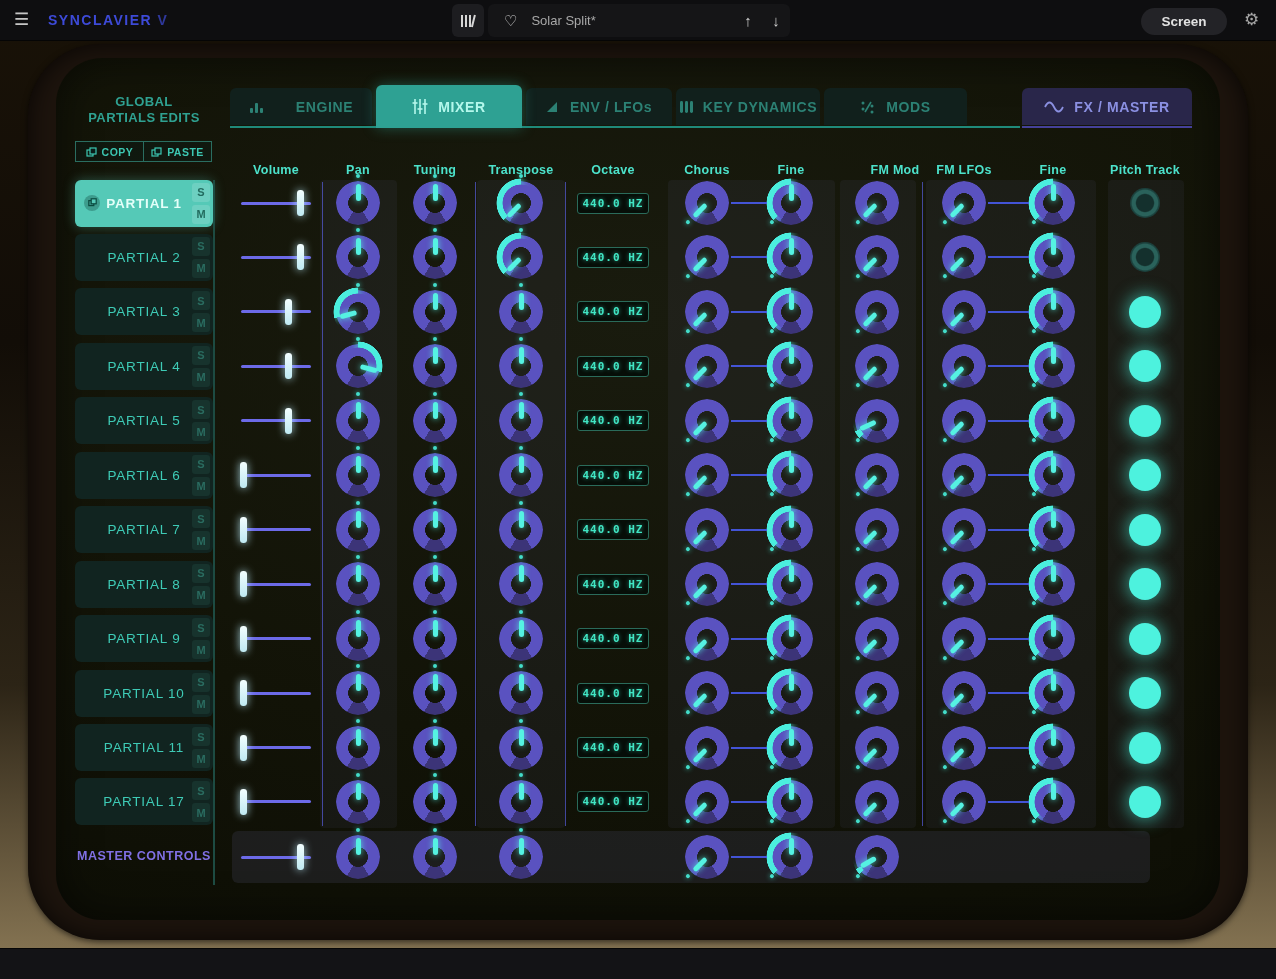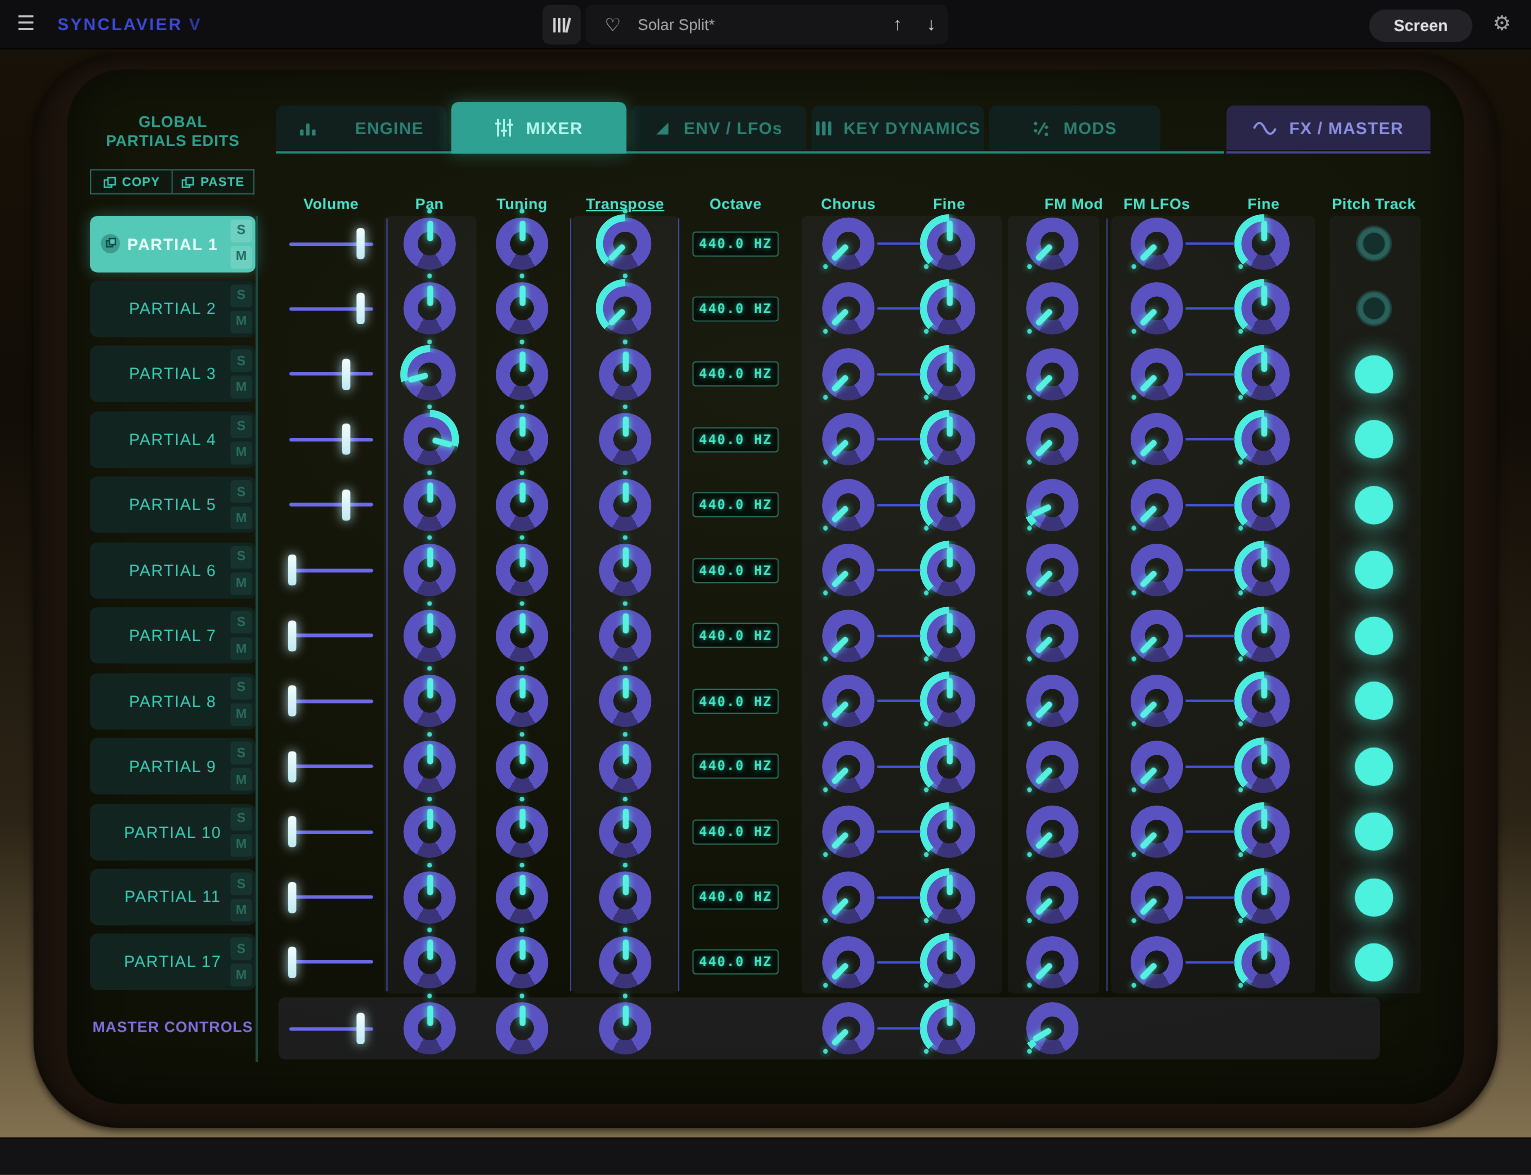--- a/index.html
+++ b/index.html
@@ -331,21 +331,21 @@
   <div class="strip" style="left:1108px;width:76px;"></div>
   <div class="vsep" style="left:322px;"></div>
   <div class="vsep" style="left:475px;"></div>
   <div class="vsep" style="left:565px;"></div>
   <div class="vsep" style="left:922px;"></div>
   <div class="master-strip"></div>
   <div id="headers">
       <div class="col-header" style="left: 276px;">Volume</div>
       <div class="col-header" style="left: 358px;">Pan</div>
       <div class="col-header" style="left: 435px;">Tuning</div>
-      <div class="col-header" style="left: 521px; text-decoration: underline;">Transpose</div>
+      <div class="col-header" style="left: 521px;">Transpose</div>
       <div class="col-header" style="left: 613px;">Octave</div>
       <div class="col-header" style="left: 707px;">Chorus</div>
       <div class="col-header" style="left: 791px;">Fine</div>
       <div class="col-header" style="left: 895px;">FM Mod</div>
       <div class="col-header" style="left: 964px;">FM LFOs</div>
       <div class="col-header" style="left: 1053px;">Fine</div>
       <div class="col-header" style="left: 1145px;">Pitch Track</div>
     </div>
 
   <div id="grid">

